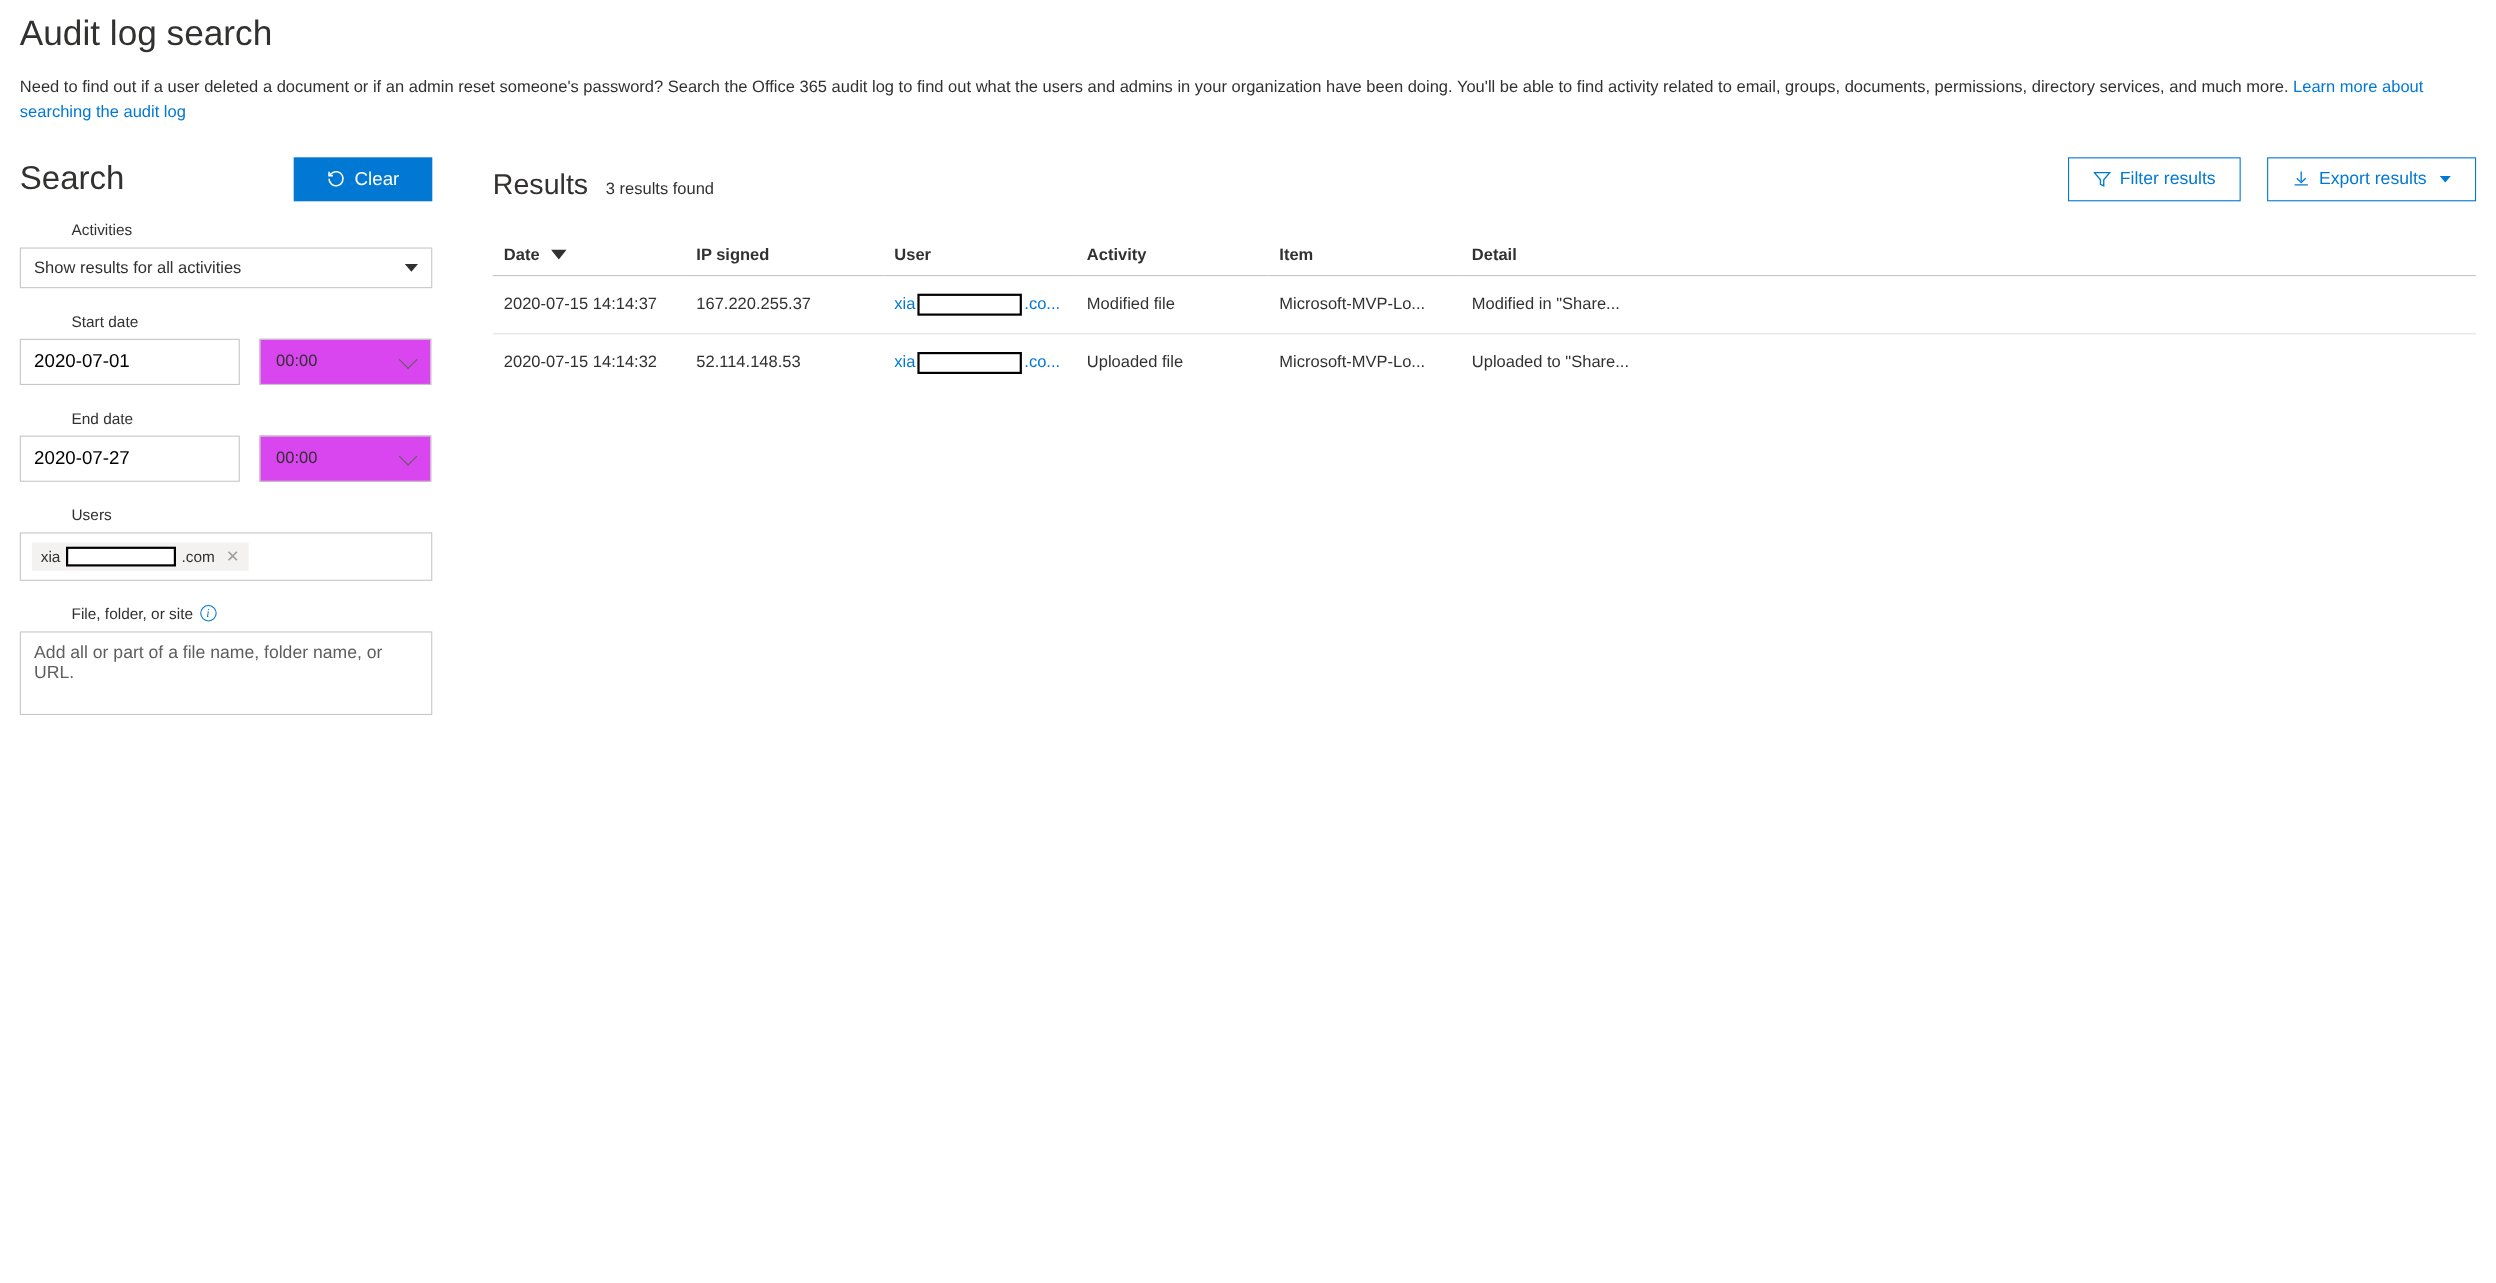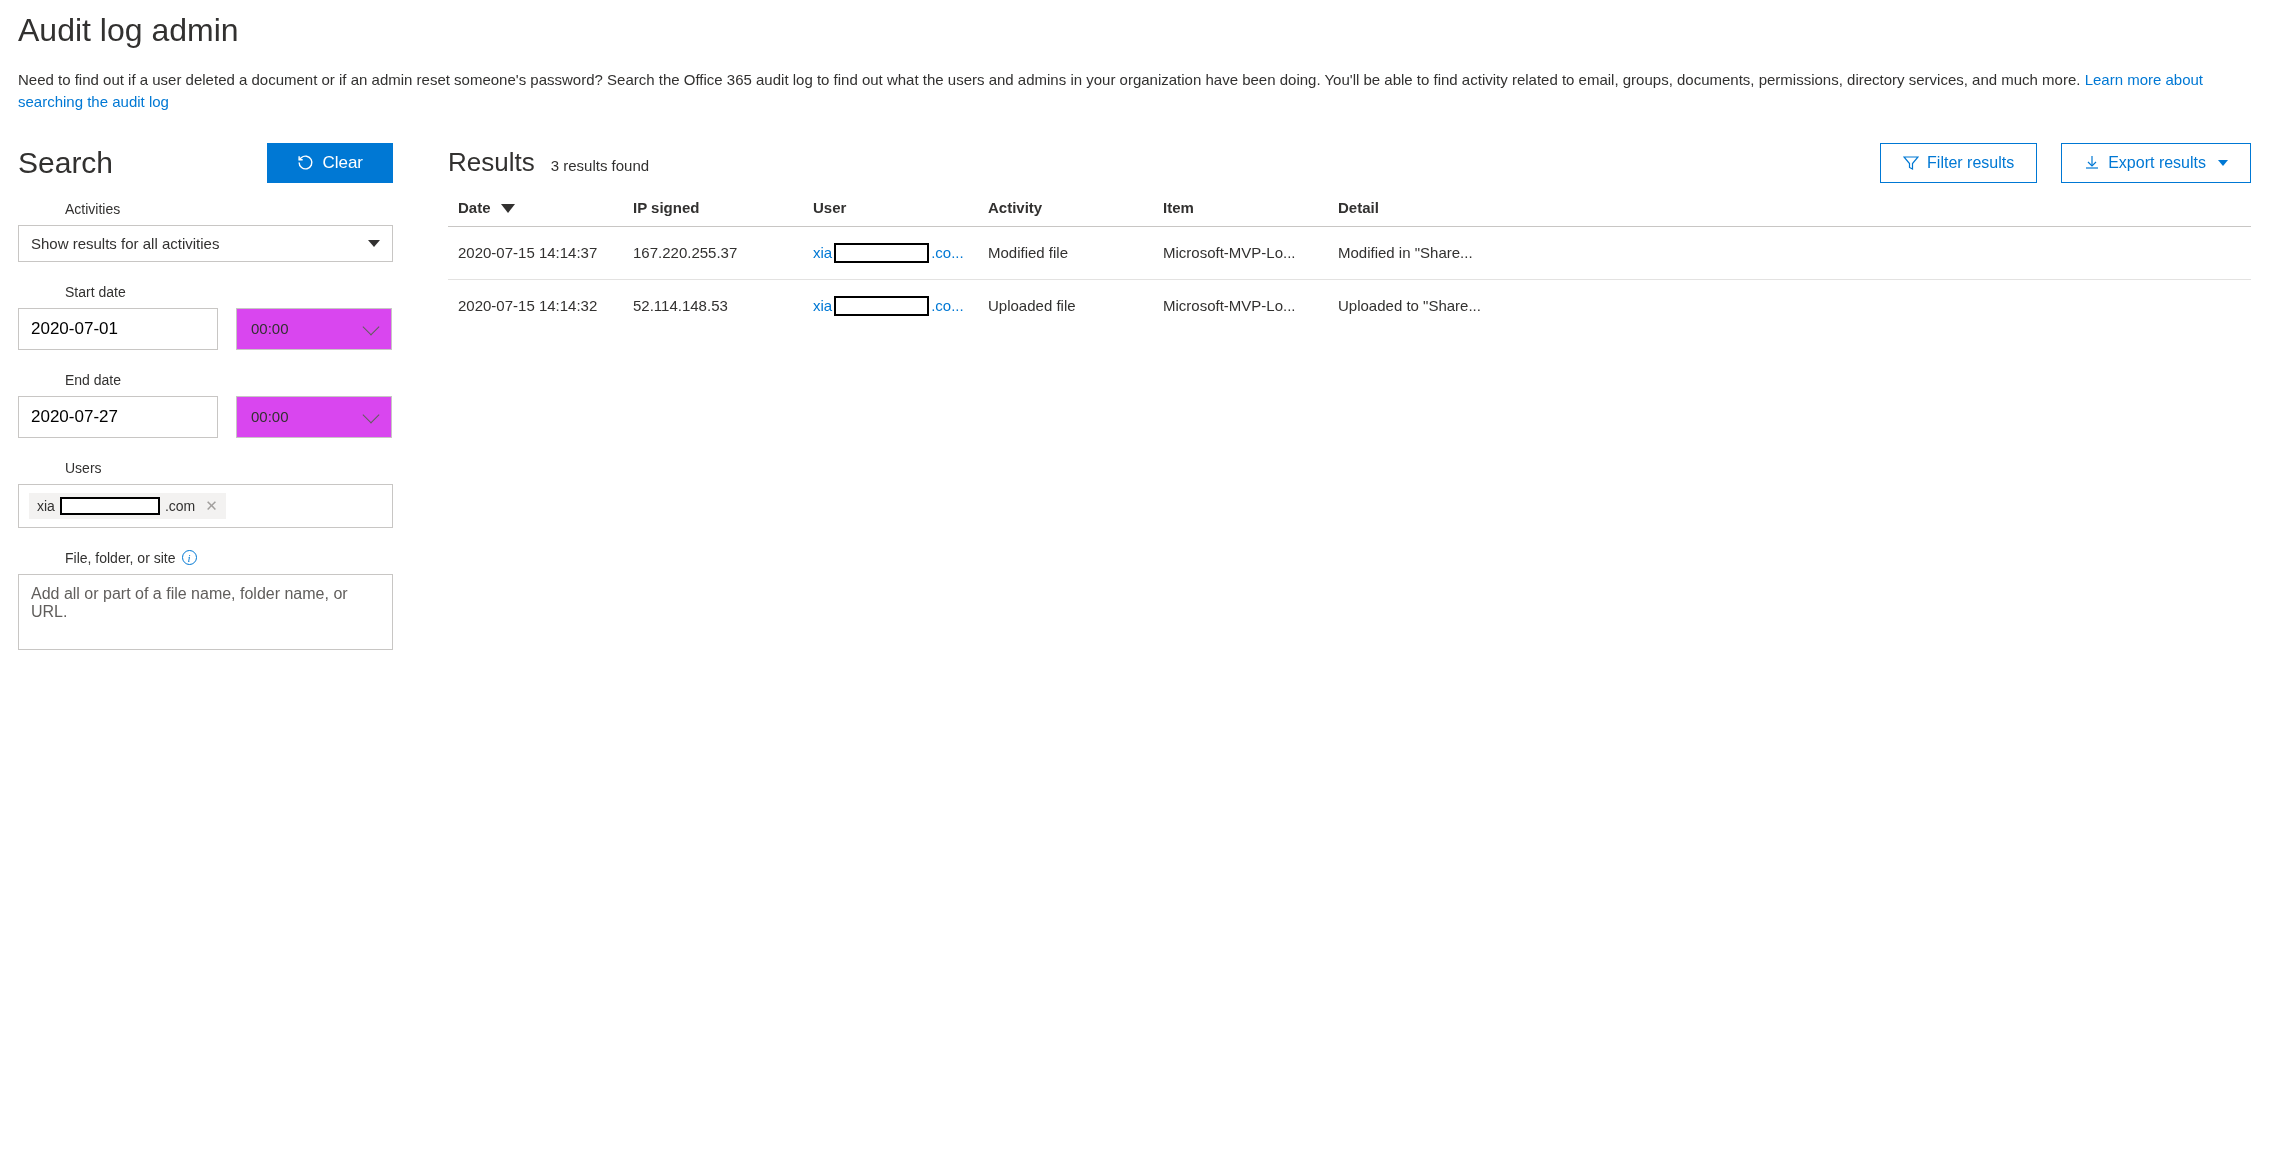--- a/index.html
+++ b/index.html
@@ -180,23 +180,23 @@
     color: #0078d4;
     font-size: 11px;
     font-style: italic;
     font-family: Georgia, serif;
   }
 
   
   .results-panel { flex: 1; min-width: 0; }
   .results-header {
     display: flex;
-    align-items: center;
+    align-items: flex-end;
     justify-content: space-between;
-    margin-bottom: 8px;
+    margin-bottom: 32px;
     gap: 20px;
   }
   .results-title-wrap { display: flex; align-items: baseline; gap: 16px; }
   .results-heading { font-size: 26px; font-weight: 350; color: #323130; }
   .results-count { font-size: 15px; color: #323130; }
   .results-actions { display: flex; gap: 24px; }
   .action-btn {
     border: 1px solid #0078d4;
     color: #0078d4;
     background: #fff;
@@ -260,21 +260,21 @@
   .col-date { width: 175px; }
   .col-ip   { width: 180px; }
   .col-user { width: 175px; }
   .col-act  { width: 175px; }
   .col-item { width: 175px; }
   .col-det  { width: auto; }
 </style>
 </head>
 <body>
 
-<h1 class="page-title">Audit log admin</h1>
+<h1 class="page-title">Audit log search</h1>
 
 <p class="description">
   <span>Need to find out if a user deleted a document or if an admin reset someone's password? Search the Office 365 audit log to find out what the users and admins in your organization have been doing. You'll be able to find activity related to email, groups, documents, permissions, directory services, and much more. </span>
   <a href="#">Learn more about searching the audit log</a>
 </p>
 
 <div class="layout">
 
   <aside class="search-panel">
 

